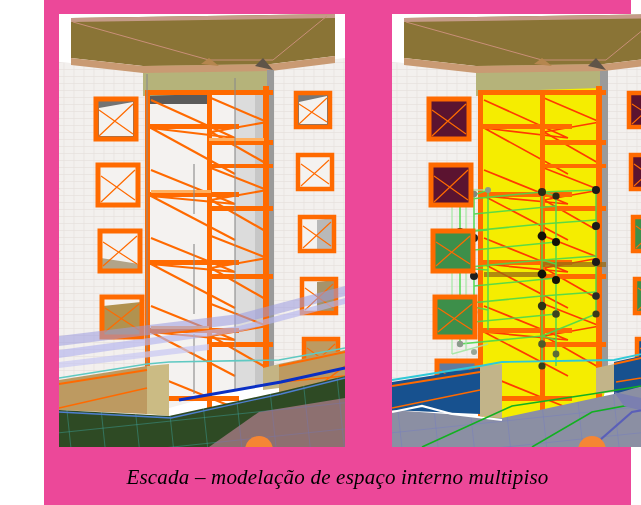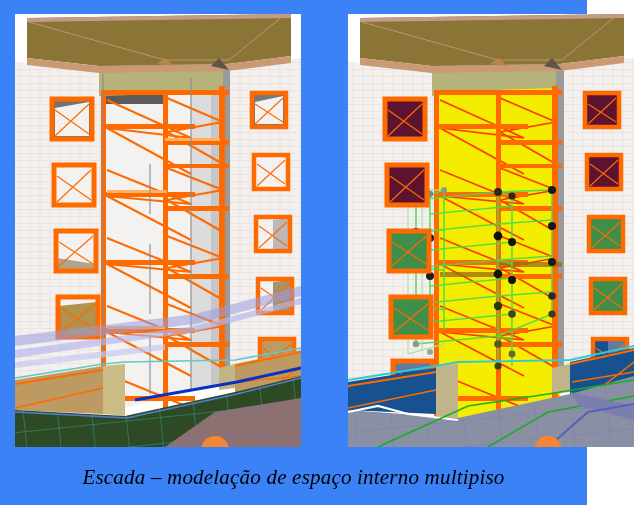--- a/index.html
+++ b/index.html
@@ -2,21 +2,21 @@
 <html><head>
 <meta charset="utf-8">
 <title>Escada</title>
 <style>
   html,body{margin:0;padding:0;background:#ffffff;}
   body{
     width:641px;height:505px;overflow:hidden;
     font-family:"Liberation Serif", serif;
     background:#ffffff;
   }
-  .figure{position:relative;width:587px;height:505px;background:#3b82f6;}
+  .figure{position:relative;width:587px;height:505px;background:#ec4899;margin-left:44px;}
 
   .viewport{
     position:absolute;
     top:14px;
     width:286px;height:433px;
     overflow:hidden;
     background:#ffffff;
   }
   #viewport-left{left:15px;}
   #viewport-right{left:348px;}

